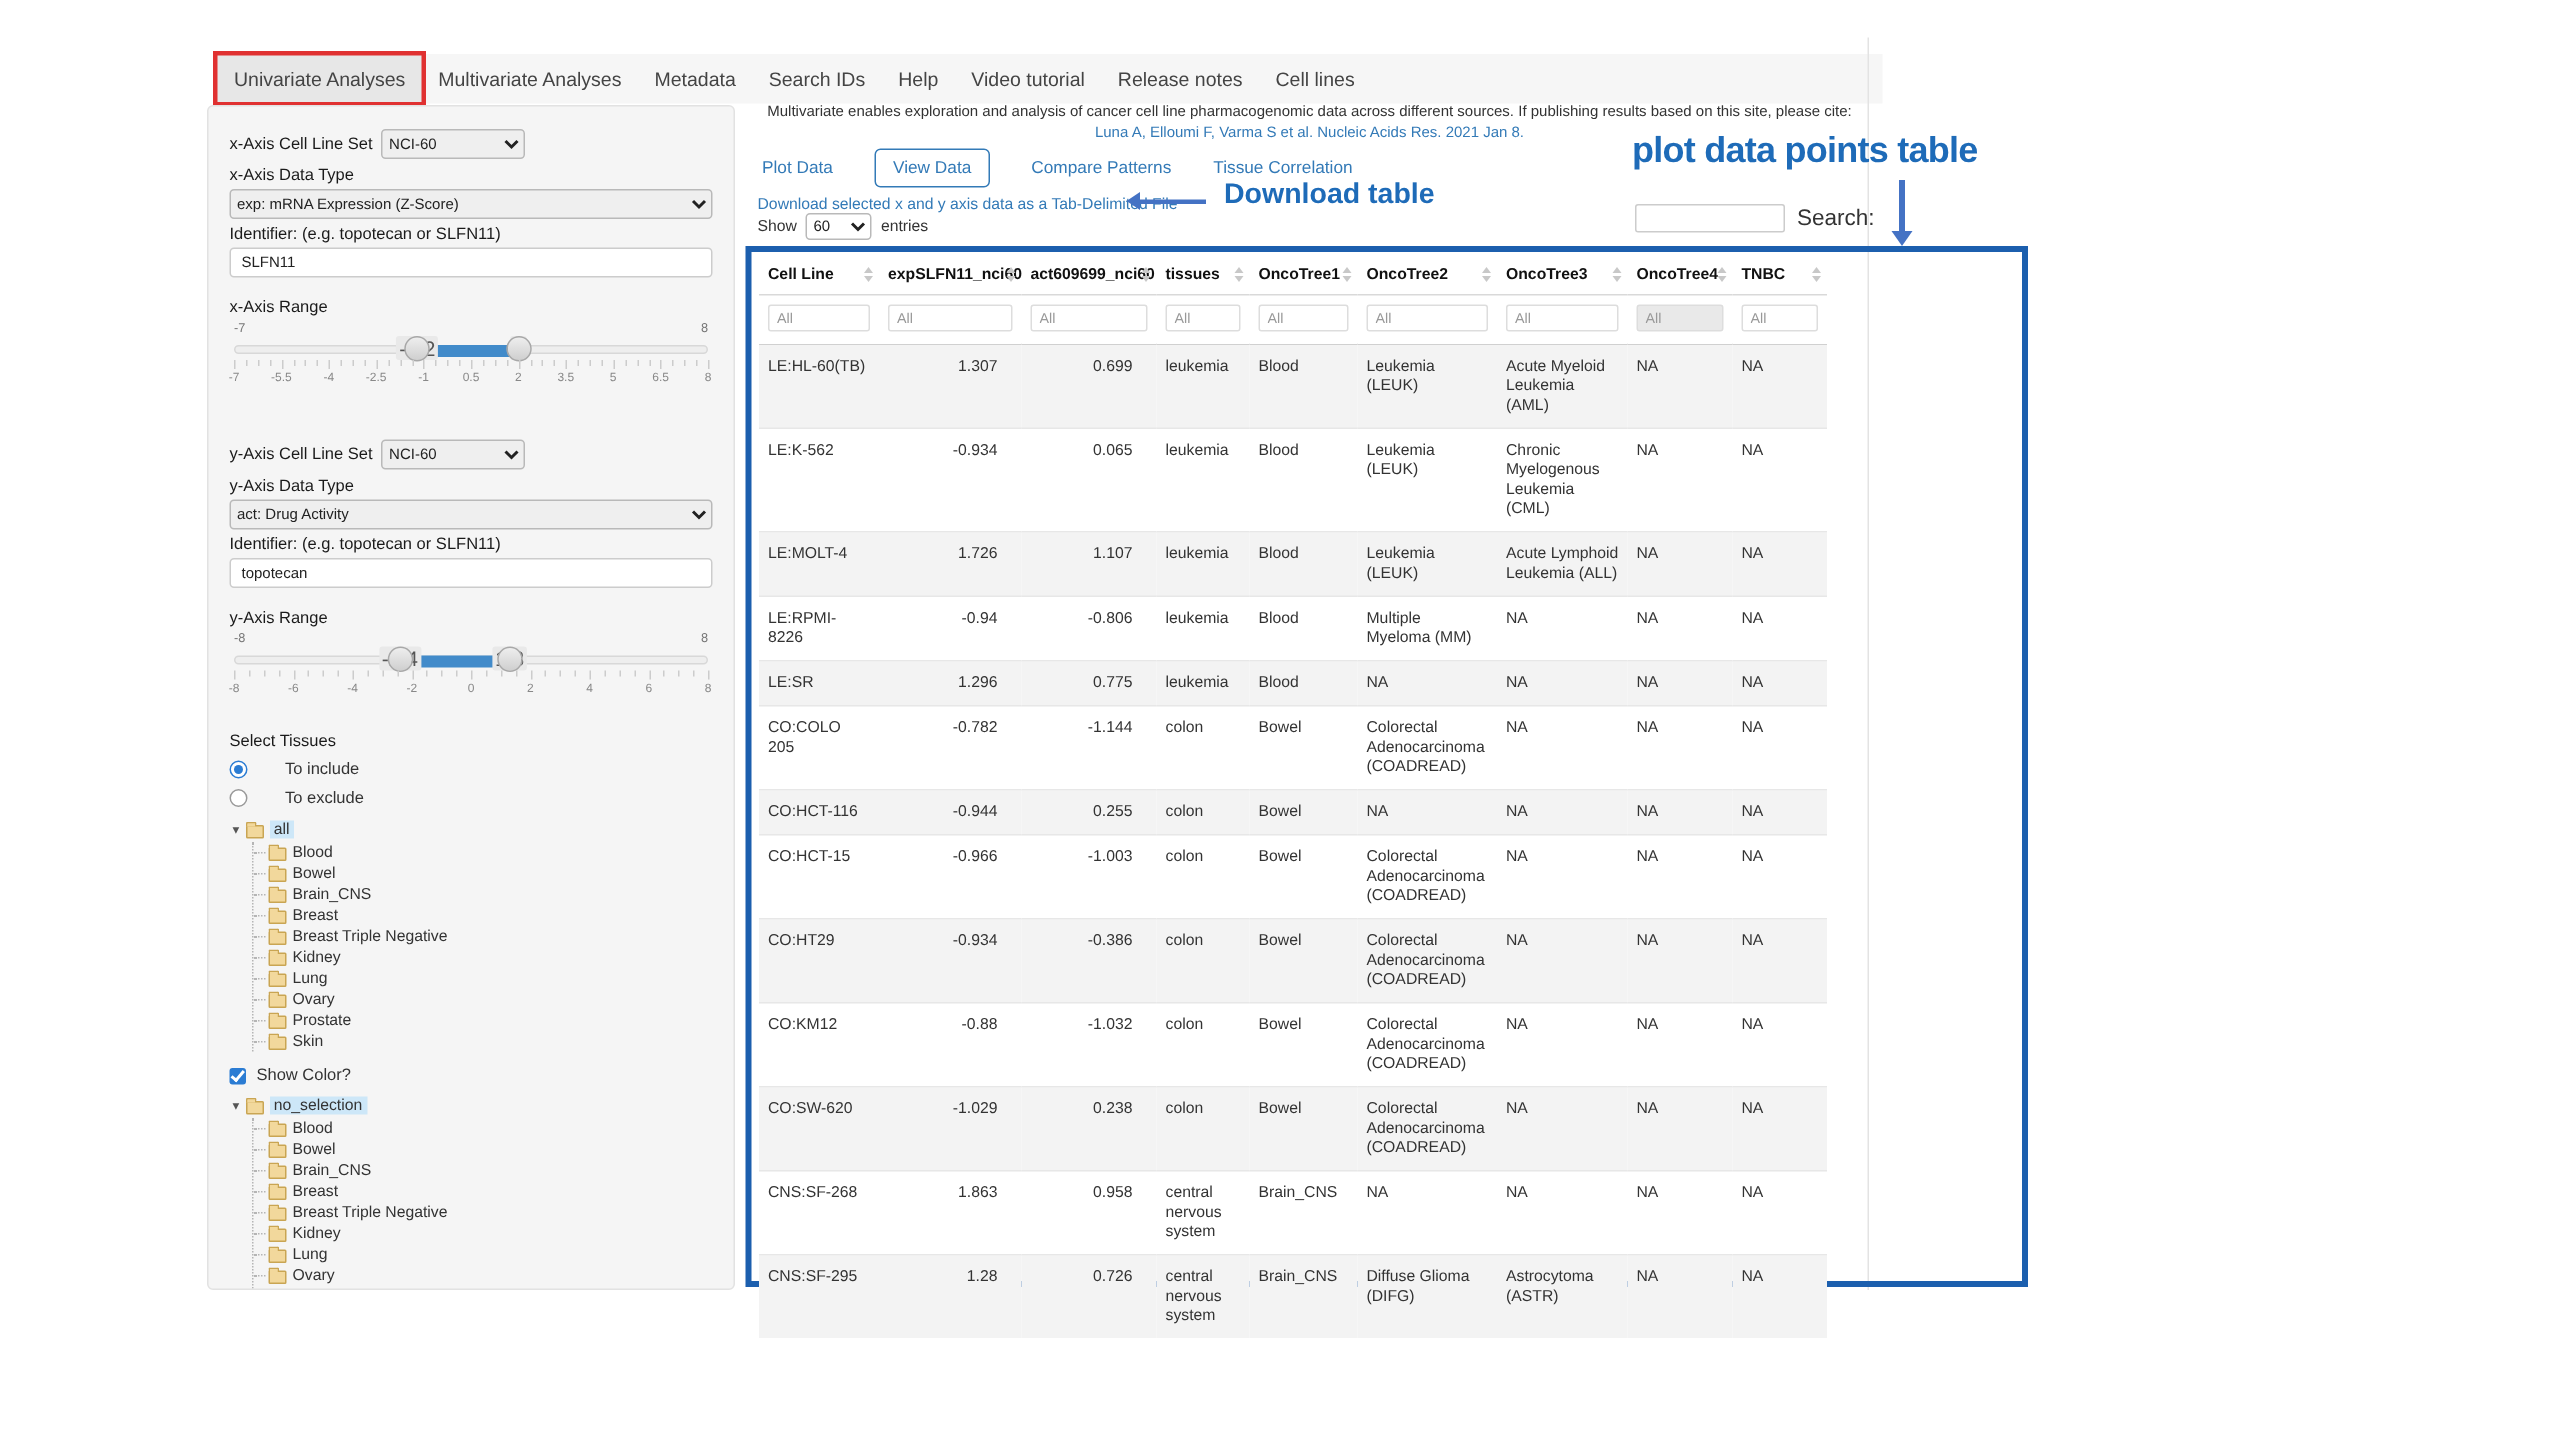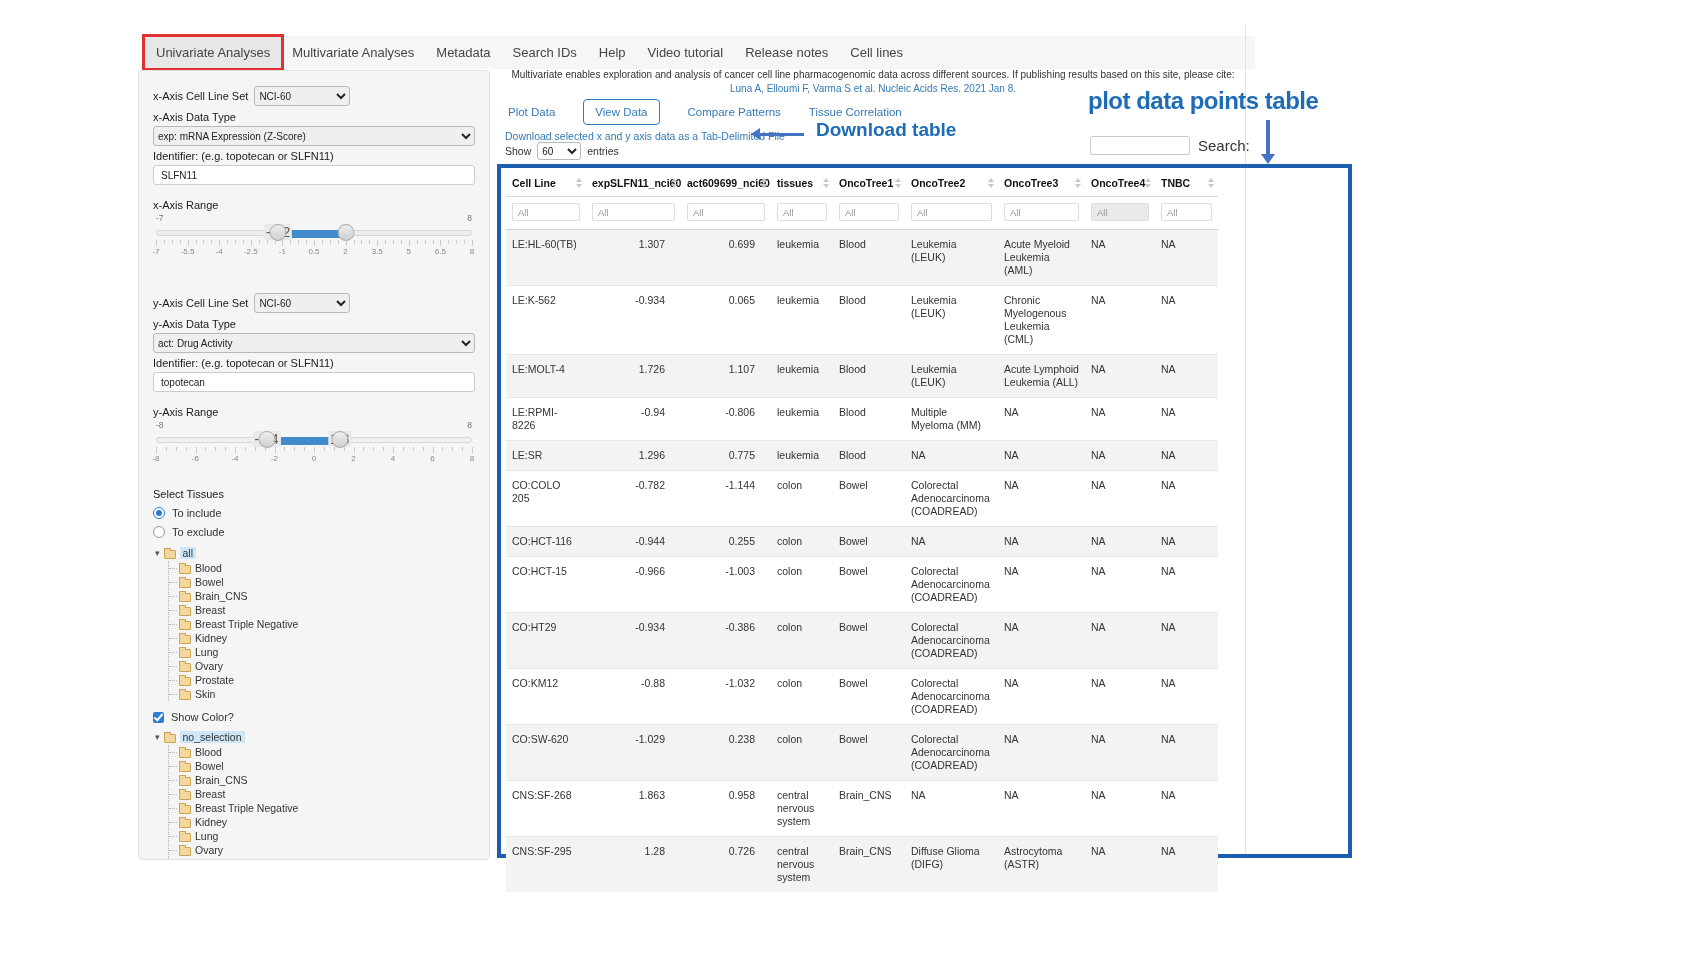--- a/index.html
+++ b/index.html
@@ -38,21 +38,21 @@
   .slider .bar{position:absolute;top:17px;height:8px;background:var(--slider-blue);border-radius:2px;}
   .slider .hlab{position:absolute;top:0;transform:translateX(-50%);font-size:14px;color:#555;
     background:#e9e9e9;padding:0 2px;border-radius:2px;margin-top:11px;}
   .slider .handle{position:absolute;top:11px;width:17px;height:17px;border-radius:50%;
     background:linear-gradient(#eee,#cfcfcf);border:1px solid #a8a8a8;transform:translateX(-50%);cursor:pointer;}
   .slider .ticks{position:absolute;left:0;right:0;top:27px;height:16px;}
   .slider .tick{position:absolute;top:0;width:1px;height:4px;background:#ccc;}
   .slider .tick.major{height:6px;}
   .slider .ticklab{position:absolute;top:7px;transform:translateX(-50%);font-size:8px;color:#888;}
   
-  .radio{display:flex;align-items:flex-end;gap:7px;margin:7px 0;cursor:pointer;}
+  .radio{display:flex;align-items:flex-end;gap:25px;margin:7px 0;cursor:pointer;}
   .radio .dot{width:12px;height:12px;border-radius:50%;border:1px solid #999;background:#fff;position:relative;flex:0 0 auto;}
   .radio.checked .dot{border-color:var(--check-blue);}
   .radio.checked .dot::after{content:'';position:absolute;inset:2px;border-radius:50%;background:var(--check-blue);}
   .checkrow{display:flex;align-items:center;gap:7px;margin:10px 0 6px;cursor:pointer;}
   .checkbox{width:11px;height:11px;background:var(--check-blue);border-radius:2px;position:relative;flex:0 0 auto;}
   .checkbox::after{content:'';position:absolute;left:3px;top:0;width:3px;height:7px;
     border:solid #fff;border-width:0 2px 2px 0;transform:rotate(40deg);}
   
   .tree{margin:6px 0 2px 2px;font-size:10.5px;}
   .tree-root{display:flex;align-items:center;gap:4px;height:16px;cursor:pointer;}

